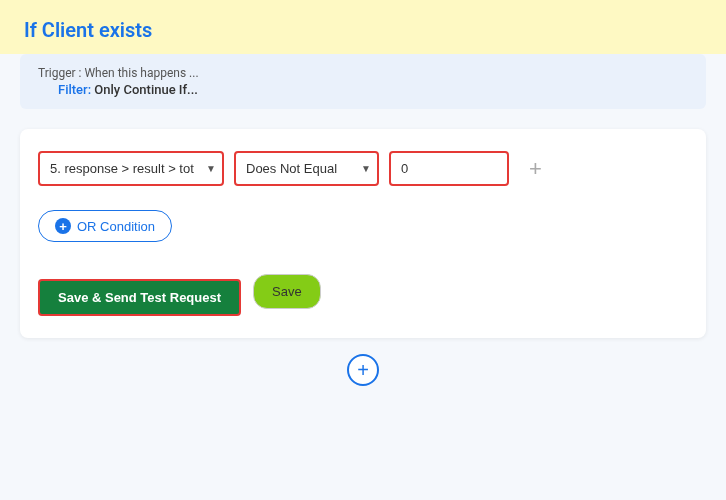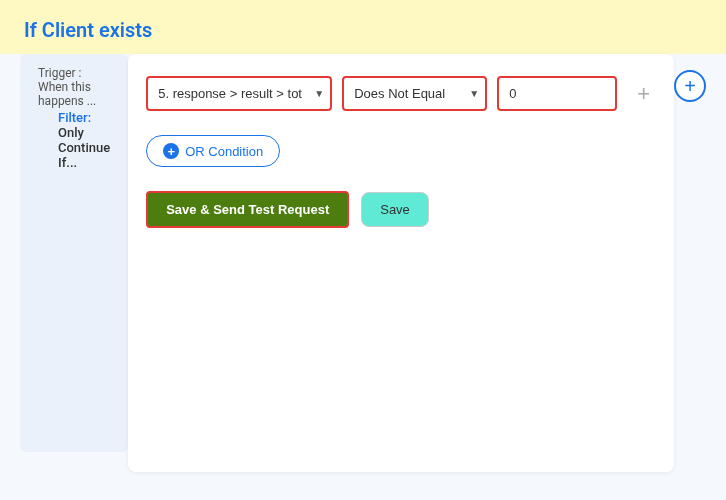--- a/index.html
+++ b/index.html
@@ -19,20 +19,21 @@
       font-weight: 600;
       padding: 18px 24px 12px;
       background: #fef9c3;
     }
 
     .main-content {
       flex: 1;
       background: #f5f8fc;
       padding: 0 20px 28px;
       display: flex;
+      flex-direction: column;
     }
 
     .trigger-bar {
       background: #eaf1fb;
       border-radius: 6px;
       padding: 12px 18px;
       margin-bottom: 20px;
     }
 
     .trigger-bar .trigger-line {
@@ -142,35 +143,36 @@
       line-height: 1;
     }
 
     .action-row {
       display: flex;
       align-items: center;
       gap: 12px;
     }
 
     .save-test-btn {
-      background: #4d7c0f;
+      background: #15803d;
       color: #fff;
       border: 2px solid #e53935;
       border-radius: 4px;
       padding: 9px 18px;
       font-size: 13px;
       font-weight: 600;
       cursor: pointer;
+      margin-top: 13px;
     }
 
     .save-btn {
-      background: #5eead4;
+      background: #84cc16;
       color: #333;
       border: 1.5px solid #ccc;
-      border-radius: 8px;
+      border-radius: 14px;
       padding: 9px 18px;
       font-size: 13px;
       font-weight: 500;
       cursor: pointer;
     }
 
     .bottom-plus {
       display: flex;
       justify-content: center;
       padding: 16px 0 8px;

